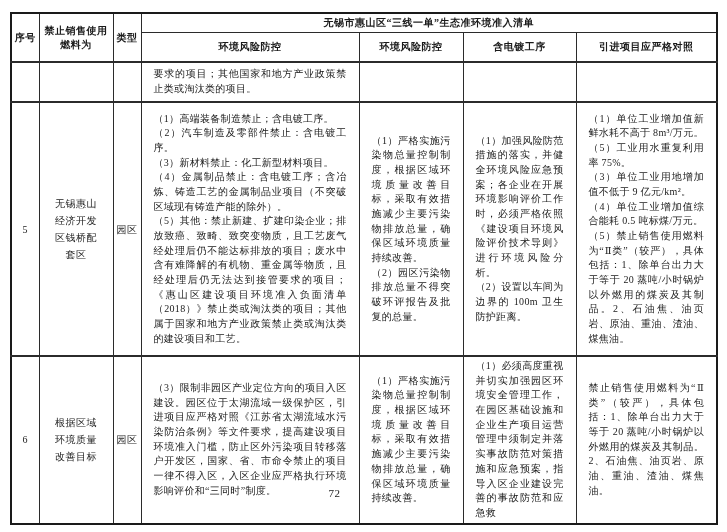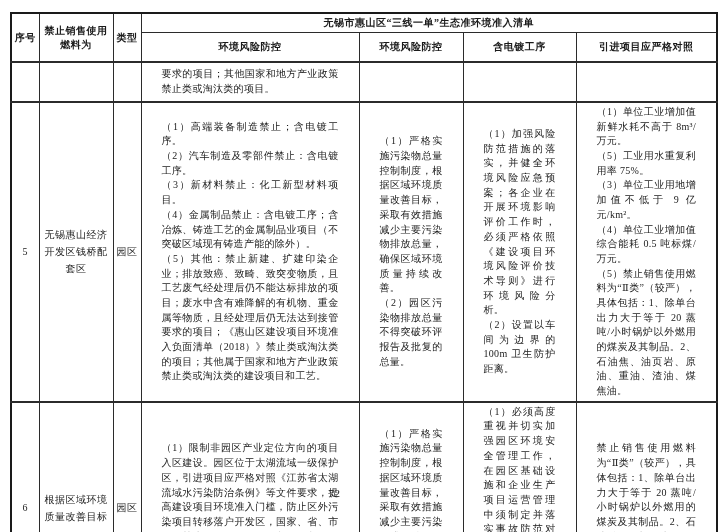--- a/index.html
+++ b/index.html
@@ -23,25 +23,25 @@
   .grid thead th {
     font-weight:bold; text-align:center; vertical-align:middle;
     padding:1px 2px; letter-spacing:0.5px;
   }
   .grid tr.r-title th { height:16px; }
   .grid tr.r-cols  th { height:26px; }
   .grid tbody td { border-top-width:2px; vertical-align:middle; }
   td.center {
     text-align:center; padding:1px 2px; letter-spacing:0.5px; line-height:1.7;
   }
-  td.unit-cell { padding:0 5px; }
+  td.unit-cell { padding:0 14px; }
   td.text {
     text-align:justify; text-align-last:left;
     white-space:pre-line;
-    padding:2px 20px;
+    padding:2px 12px;
     line-height:1.47;
     letter-spacing:0.3px;
   }
   tr.row-cont { height:40px; }
   tr.row-5    { height:254px; }
   tr.row-6    { height:129px; }
 
   .pageno {
     position:absolute; left:0; width:669px; top:487px;
     text-align:center; font-size:11px; letter-spacing:0.5px;
@@ -102,21 +102,21 @@
         <td class="text">（1）单位工业增加值新鲜水耗不高于 8m³/万元。
 （5）工业用水重复利用率 75%。
 （3）单位工业用地增加值不低于 9 亿元/km²。
 （4）单位工业增加值综合能耗 0.5 吨标煤/万元。
 （5）禁止销售使用燃料为“Ⅱ类”（较严），具体包括：1、除单台出力大于等于 20 蒸吨/小时锅炉以外燃用的煤炭及其制品。2、石油焦、油页岩、原油、重油、渣油、煤焦油。</td>
       </tr>
       <tr class="row-6">
         <td class="center">6</td>
         <td class="center unit-cell">根据区域环境质量改善目标</td>
         <td class="center">园区</td>
-        <td class="text">（1）限制非园区产业定位方向的项目入区建设。园区位于太湖流域一级保护区，引进项目应严格对照《江苏省太湖流域水污染防治条例》等文件要求，提高建设项目环境准入门槛，防止区外污染项目转移落户开发区，国家、省、市命令禁止的项目一律不得入区，入区企业应严格执行环境影响评价和“三同时”制度。</td>
+        <td class="text">（3）限制非园区产业定位方向的项目入区建设。园区位于太湖流域一级保护区，引进项目应严格对照《江苏省太湖流域水污染防治条例》等文件要求，提高建设项目环境准入门槛，防止区外污染项目转移落户开发区，国家、省、市命令禁止的项目一律不得入区，入区企业应严格执行环境影响评价和“三同时”制度。</td>
         <td class="text">（1）严格实施污染物总量控制制度，根据区域环境质量改善目标，采取有效措施减少主要污染物排放总量，确保区域环境质量持续改善。</td>
         <td class="text">（1）必须高度重视并切实加强园区环境安全管理工作，在园区基础设施和企业生产项目运营管理中须制定并落实事故防范对策措施和应急预案，指导入区企业建设完善的事故防范和应急救</td>
         <td class="text">禁止销售使用燃料为“Ⅱ类”（较严），具体包括：1、除单台出力大于等于 20 蒸吨/小时锅炉以外燃用的煤炭及其制品。2、石油焦、油页岩、原油、重油、渣油、煤焦油。</td>
       </tr>
     </tbody>
   </table>
 
   <div class="pageno">72</div>
 
 </div>

